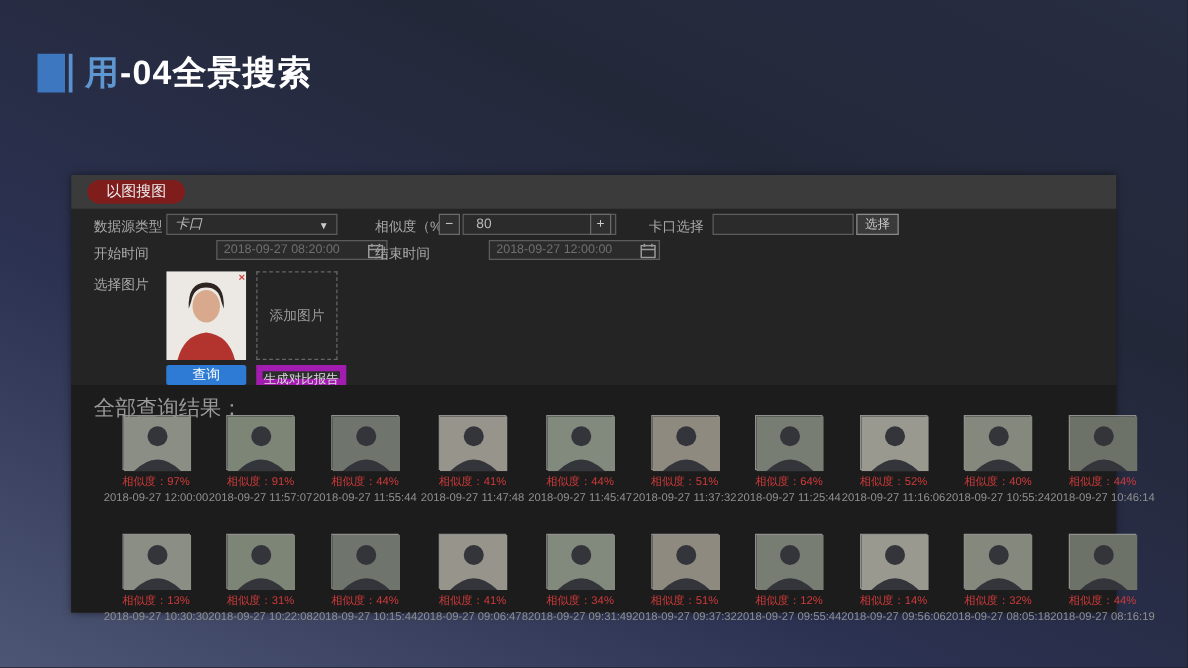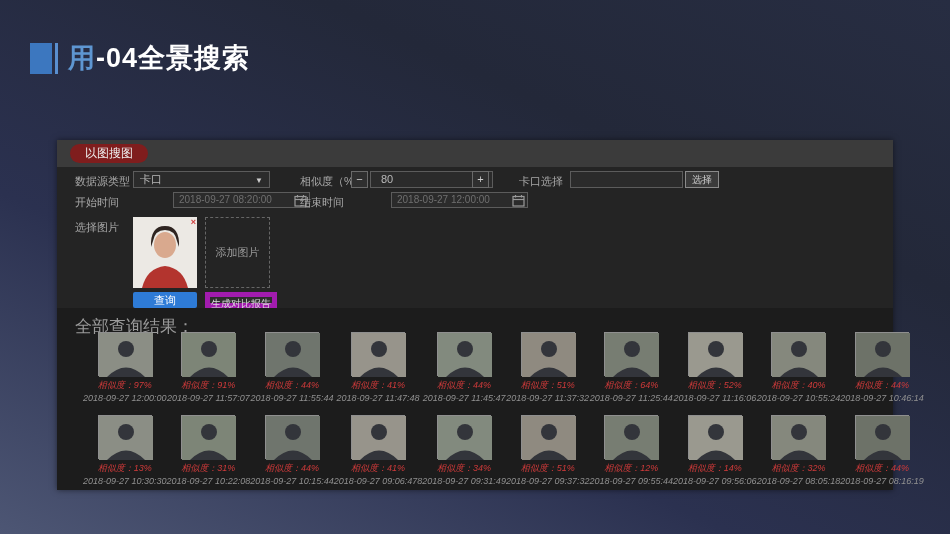--- a/index.html
+++ b/index.html
@@ -21,21 +21,21 @@
            background:#242424; box-shadow:0 0 6px rgba(0,0,0,.5); }
   .panel-header { position:absolute; left:0; top:0; width:100%; height:27px; background:#3b3b3b; }
   .tab { position:absolute; left:13px; top:4px; height:19px; line-height:19px; padding:0 15px;
          background:#7f1d1d; border-radius:10px; color:#eeeeee; font-size:12px; cursor:pointer; }
 
   .f-label { position:absolute; font-size:11px; color:#a8a8a8; white-space:nowrap; }
   .box { background:#2b2b2b; border:1px solid #5c5c5c; color:#b8b8b8; font-size:11px; }
 
   .lbl-ds  { left:18px;  top:34px; }
   .sel-ds  { position:absolute; left:76px; top:31px; width:137px; height:17px; line-height:15px;
-             padding:0 6px; cursor:pointer; }
+             padding:0 6px; cursor:pointer;font-style:italic; }
   .caret   { position:absolute; right:6px; top:1px; font-size:8px; color:#cccccc; }
 
   .lbl-sim { left:243px; top:34px; }
   .step-btn { position:absolute; top:31px; width:17px; height:17px; line-height:15px; text-align:center;
               background:#2f2f2f; border:1px solid #6a6a6a; color:#cccccc; font-size:11px; cursor:pointer; }
   .btn-minus { left:294px; }
   .btn-plus  { left:415px; }
   .sim-val { position:absolute; left:313px; top:31px; width:123px; height:17px; line-height:15px; padding:0 10px; }
 
   .lbl-cp  { left:462px; top:34px; }
@@ -58,21 +58,21 @@
              color:#9a9a9a; font-size:11px; display:flex; align-items:center; justify-content:center; cursor:pointer; }
   .query-btn { position:absolute; left:76px; top:152px; width:64px; height:16px; line-height:16px; text-align:center;
                background:#2e7bd6; color:#ffffff; font-size:11px; border:none; border-radius:2px; cursor:pointer; }
   .report-btn { position:absolute; left:148px; top:152px; width:72px; height:16px; line-height:14px; text-align:center;
                 background:#2d2d2d; border:5px solid #a21caf; color:#dddddd; font-size:10px; cursor:pointer; }
 
   
   .results { position:absolute; left:0; top:168px; width:100%; height:182px; background:#1c1c1c; }
   .results-title { position:absolute; left:18px; top:7px; font-size:17px; color:#9a9a9a; }
   .results-grid { position:absolute; left:26px; top:24px; width:792px;
-                  display:grid; grid-template-columns:repeat(10,1fr); row-gap:12px;font-style:italic; }
+                  display:grid; grid-template-columns:repeat(10,1fr); row-gap:24px; }
   .cell { display:flex; flex-direction:column; align-items:center; cursor:pointer; }
   .thumb { width:54px; height:44px; border:1px solid #8f8f8f; line-height:0; }
   .sim  { margin-top:3px; font-size:9px; color:#cf3a3a; white-space:nowrap; }
   .time { margin-top:1px; font-size:9px; color:#909090; white-space:nowrap; }
 </style>
 </head>
 <body>
 
 <div id="screen">
 

